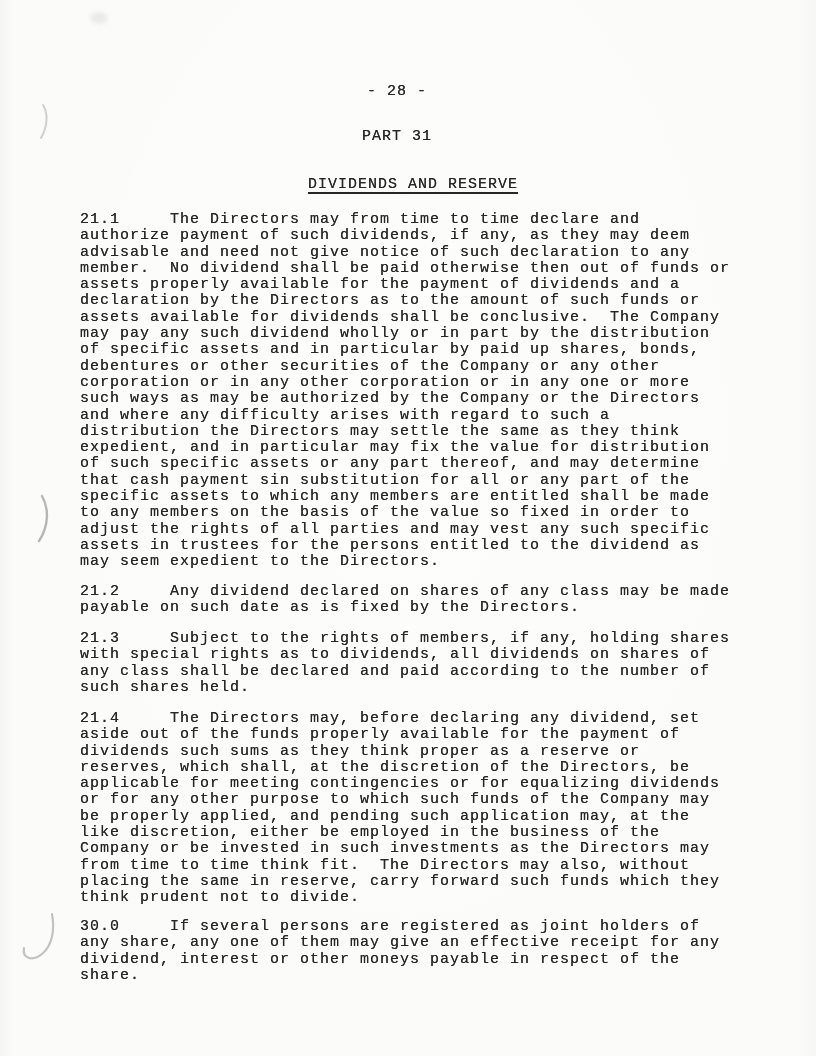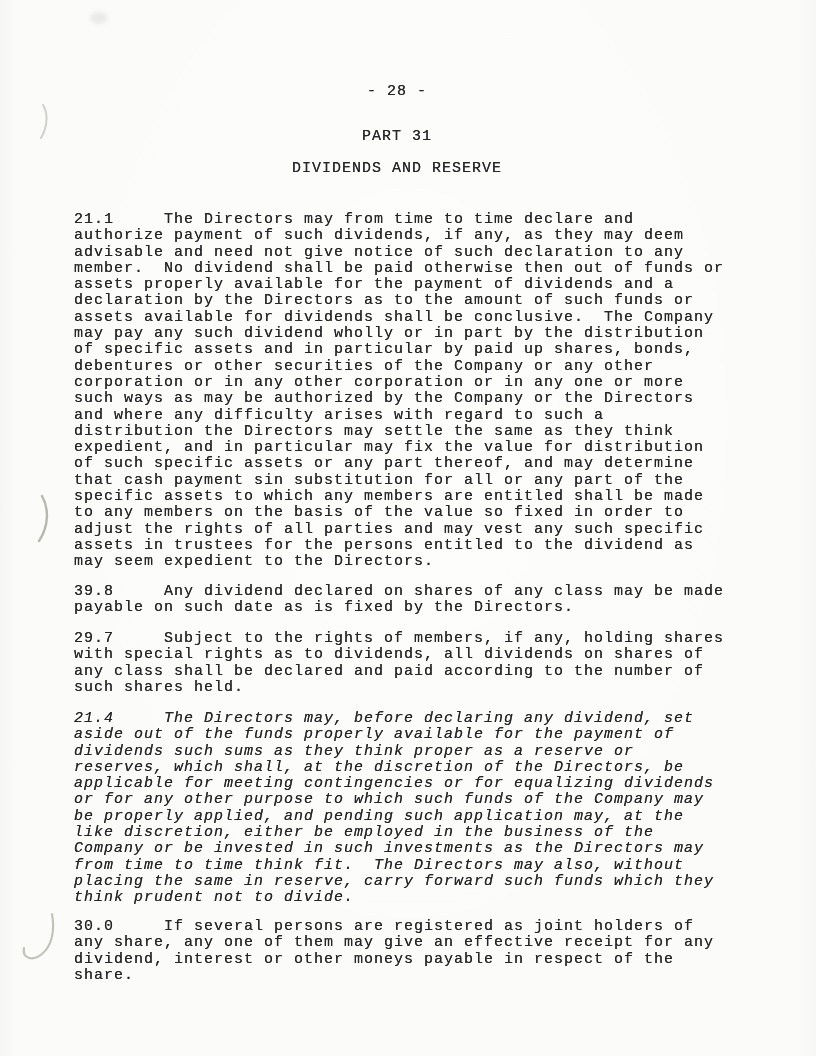--- a/index.html
+++ b/index.html
@@ -29,26 +29,26 @@
     color: #262626;
     text-shadow: 0 0 0.55px rgba(38,38,38,0.85);
   }
   .centered {
     left: 0;
     width: 794px;
     text-align: center;
   }
   .pagenum   { top: 84px; font-family: Liberation Mono, monospace;  }
   .part      { top: 129px; }
-  .heading   { top: 161px; text-underline-offset: 4px; text-decoration-thickness: 1.5px; }
-  .para      { left: 74px; }
+  .heading   { top: 177px; text-decoration: underline; text-underline-offset: 4px; text-decoration-thickness: 1.5px; padding-left: 16px; }
+  .para      { left: 80px; }
   .p1 { top: 212px; }
   .p2 { top: 584px; }
   .p3 { top: 631px; }
-  .p4 { top: 711px; font-style: italic; }
+  .p4 { top: 711px; }
   .p5 { top: 919px; }
   .pen-mark {
     position: absolute;
     pointer-events: none;
   }
   .smudge {
     position: absolute;
     left: 90px;
     top: 12px;
     width: 18px;
@@ -87,24 +87,24 @@
 distribution the Directors may settle the same as they think
 expedient, and in particular may fix the value for distribution
 of such specific assets or any part thereof, and may determine
 that cash payment sin substitution for all or any part of the
 specific assets to which any members are entitled shall be made
 to any members on the basis of the value so fixed in order to
 adjust the rights of all parties and may vest any such specific
 assets in trustees for the persons entitled to the dividend as
 may seem expedient to the Directors.</div>
 
-  <div class="txt para p2">39.8     Any dividend declared on shares of any class may be made
+  <div class="txt para p2">21.2     Any dividend declared on shares of any class may be made
 payable on such date as is fixed by the Directors.</div>
 
-  <div class="txt para p3">29.7     Subject to the rights of members, if any, holding shares
+  <div class="txt para p3">21.3     Subject to the rights of members, if any, holding shares
 with special rights as to dividends, all dividends on shares of
 any class shall be declared and paid according to the number of
 such shares held.</div>
 
   <div class="txt para p4">21.4     The Directors may, before declaring any dividend, set
 aside out of the funds properly available for the payment of
 dividends such sums as they think proper as a reserve or
 reserves, which shall, at the discretion of the Directors, be
 applicable for meeting contingencies or for equalizing dividends
 or for any other purpose to which such funds of the Company may

